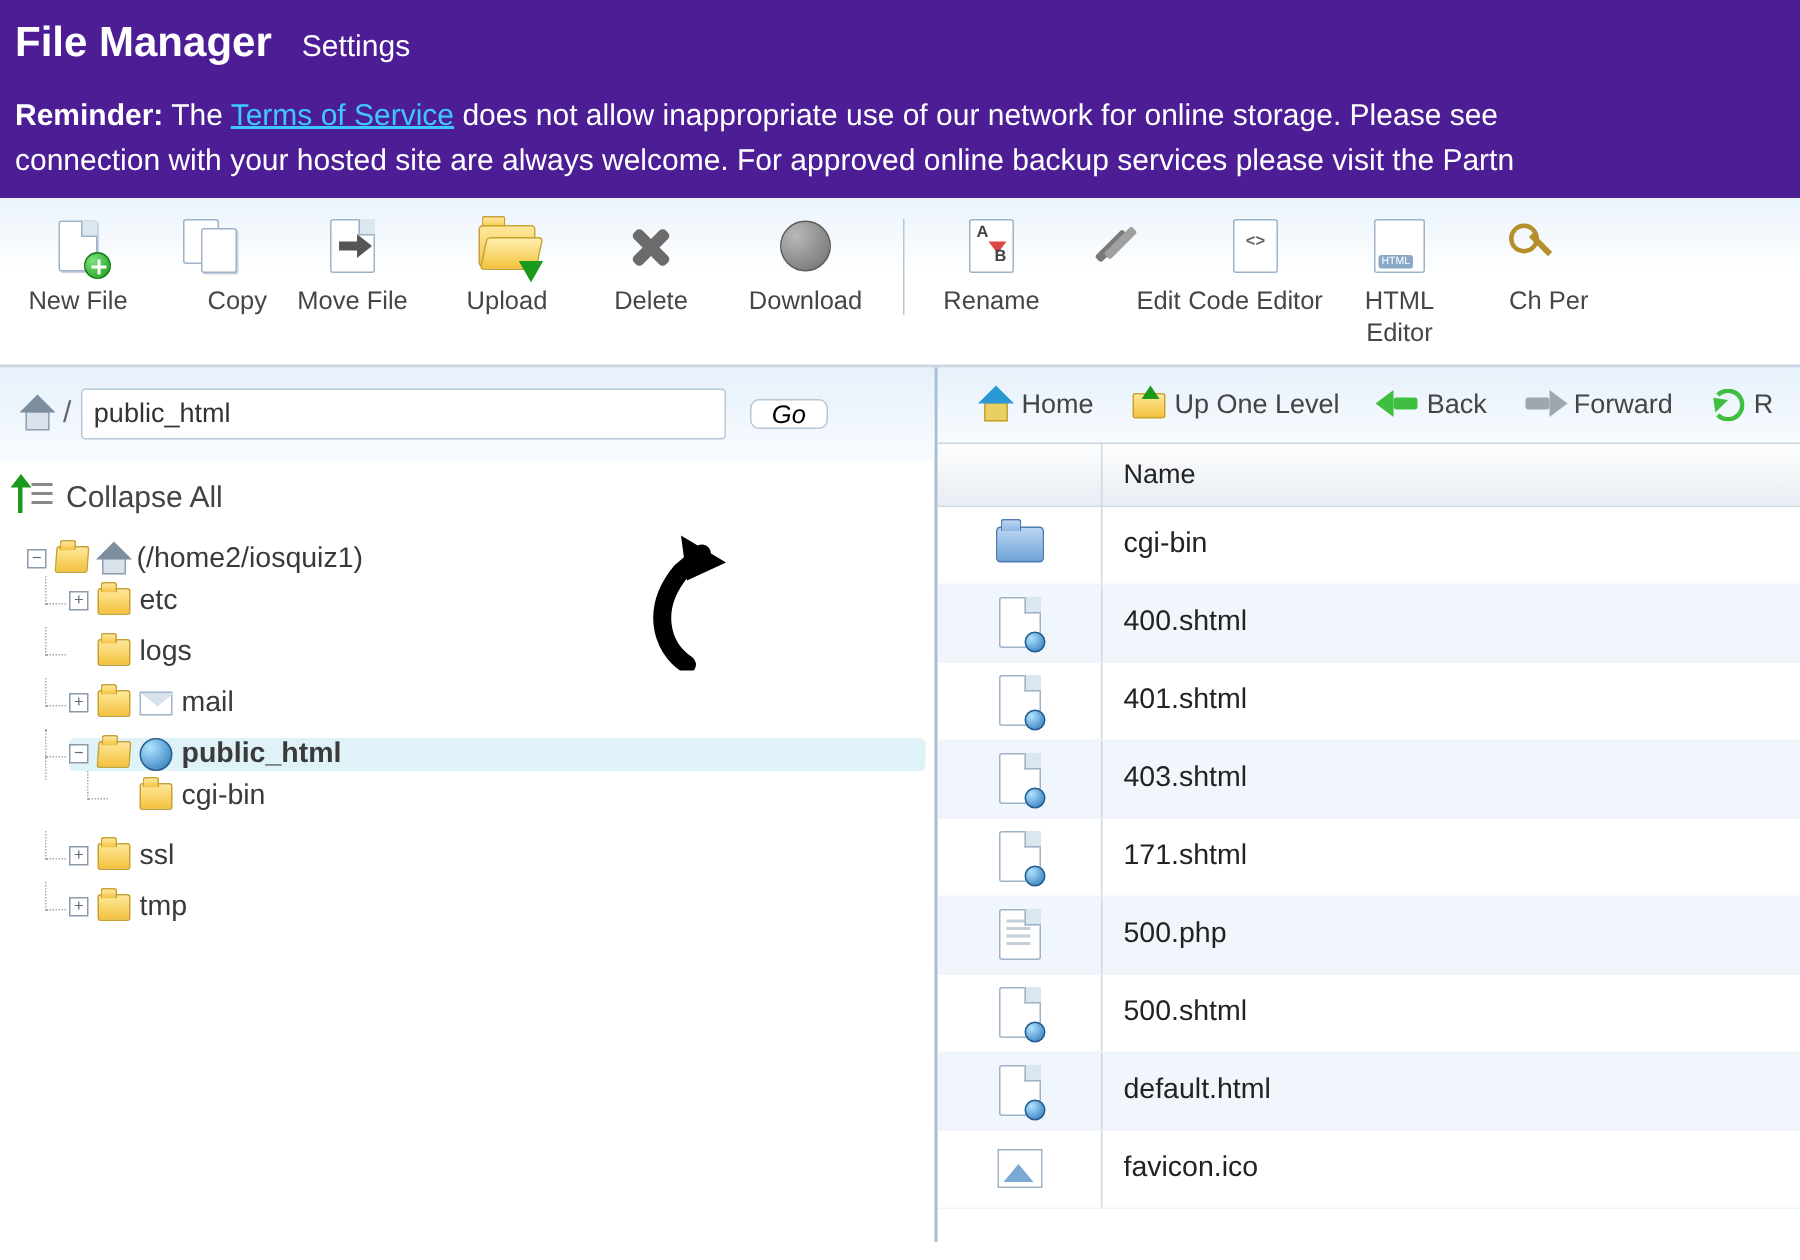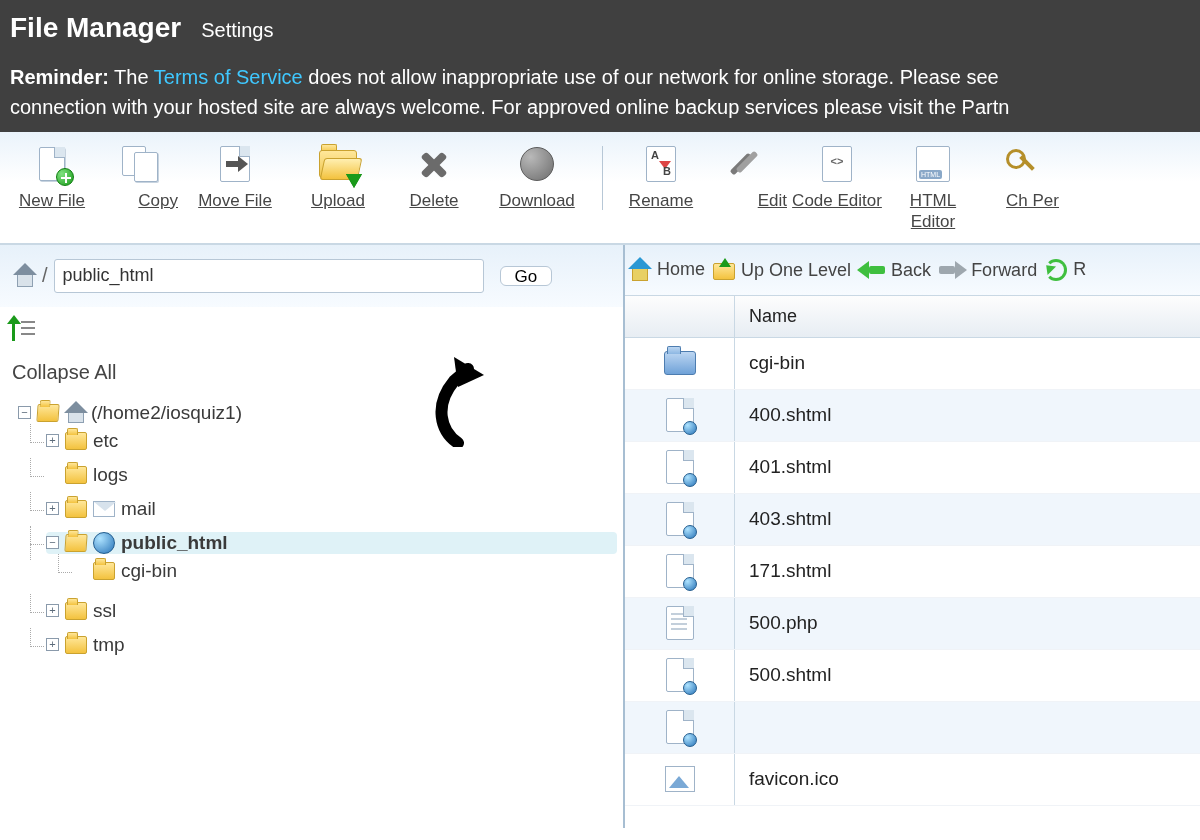--- a/index.html
+++ b/index.html
@@ -7,21 +7,21 @@
     font-family: Arial, Helvetica, sans-serif;
     font-size: 14px;
     color: #333;
     width: 1200px;
     height: 840px;
     overflow: hidden;
     background: #fff;
   }
   
   .header {
-    background: #404040;
+    background: #4c1d95;
     color: #fff;
     padding: 12px 22px 10px 10px;
   }
   .header-top {
     display: flex;
     align-items: baseline;
     gap: 20px;
     padding-bottom: 18px;
   }
   .app-title {
@@ -33,21 +33,21 @@
     font-size: 20px;
     cursor: pointer;
   }
   .reminder {
     font-size: 20px;
     line-height: 1.5;
     white-space: nowrap;
     overflow: hidden;
   }
   .reminder strong { font-weight: bold; }
-  .tos-link { color: #3fc8ff; }
+  .tos-link { color: #3fc8ff; text-decoration: underline; }
 
   
   .toolbar {
     background: linear-gradient(#eaf3fb, #ffffff 45%);
     border-bottom: 1px solid #c9d8e4;
     display: flex;
     align-items: flex-start;
     padding: 8px 4px 6px 4px;
     gap: 0;
     position: relative;
@@ -72,21 +72,21 @@
   }
   .tool .ticon {
     width: 40px;
     height: 40px;
     margin: 0 auto 6px auto;
     display: flex;
     align-items: center;
     justify-content: center;
     position: relative;
   }
-  .tool .tlabel { line-height: 1.25; text-decoration: underline; }
+  .tool .tlabel { line-height: 1.25; }
   .tool.narrow { width: 80px; text-align: right; }
   .tool.wide { width: 110px; }
 
   
   .icon-page {
     width: 26px; height: 34px; background: #fff; border: 1px solid #9fb3c8; border-radius: 2px;
     box-shadow: 1px 1px 0 #c7d3df;
     position: relative;
   }
   .icon-page::after { content:""; position:absolute; right:-1px; top:-1px; width:10px; height:10px; background:#dbe6ef; border-left:1px solid #9fb3c8; border-bottom:1px solid #9fb3c8;}
@@ -219,28 +219,28 @@
   }
   .go-btn {
     margin-left: 10px;
     height: 20px;
     padding: 0 14px;
     border: 1px solid #b7c7d6;
     border-radius: 6px;
     background: #fff;
     font-size: 17px;
     cursor: pointer;
+    font-style: italic;
   }
 
   .collapse-all {
-    display: flex; gap: 20px;
+    display: flex; align-items: center; gap: 8px;
     padding: 14px 10px 8px 12px;
     font-size: 20px; color: #444;
     cursor: pointer;
-    flex-direction: column;
   }
   .collapse-all .ic {
     width: 24px; height: 20px; position:relative;
     border-left:3px solid #1a9a1a;
   }
   .collapse-all .ic::before { content:""; position:absolute; left:-8px; top:-6px; width:0;height:0; border-left:7px solid transparent; border-right:7px solid transparent; border-bottom:9px solid #1a9a1a;}
   .collapse-all .ic::after { content:""; position:absolute; left:6px; top:0; width:14px;height:2px;background:#888; box-shadow:0 6px 0 #888, 0 12px 0 #888;}
 
   .tree {
     padding: 4px 6px 10px 14px;
@@ -290,22 +290,22 @@
     width:22px;height:22px;border-radius:50%;
     background:radial-gradient(circle at 30% 28%,#aee3ff,#2974b8);border:1px solid #235d8f;flex-shrink:0;
   }
   .mail-sm {
     width:22px;height:16px;background:#fff;border:1px solid #9fb3c8;position:relative;flex-shrink:0;
   }
   .mail-sm::before{content:"";position:absolute;left:0;top:0;width:0;height:0;border-left:11px solid transparent;border-right:11px solid transparent;border-top:9px solid #d7e2ec;}
 
   
   .navbar {
-    display:flex; align-items:flex-end; gap:0;
-    padding: 14px 0;
+    display:flex; align-items:flex-start; gap:18px;
+    padding: 14px 24px;
     background: linear-gradient(#e7f1fa,#f7fbff);
     border-bottom: 1px solid #c9d8e4;
     white-space: nowrap;
     overflow: hidden;
   }
   .nav-item { display:flex; align-items:center; gap:6px; font-size:18px; color:#444; cursor:pointer; padding:0 4px;}
   .nav-home-ic { width:22px;height:22px;position:relative;}
   .nav-home-ic::before{content:"";position:absolute;left:3px;bottom:0;width:14px;height:11px;background:#e8d064;border:1px solid #caa22f;}
   .nav-home-ic::after{content:"";position:absolute;left:-1px;top:-2px;width:0;height:0;border-left:12px solid transparent;border-right:12px solid transparent;border-bottom:12px solid #2a98d4;}
   .nav-up-ic { width:22px;height:20px; position:relative;}
@@ -612,20 +612,21 @@
             </div>
           </div>
         <div class="col-name">500.shtml</div>
       </div>
       <div class="row">
         <div class="col-icon">
             <div class="file-ic">
               <div class="glb"></div>
             </div>
           </div>
+        <div class="col-name">default.html</div>
       </div>
       <div class="row">
         <div class="col-icon">
             <div class="img-ic"></div>
           </div>
         <div class="col-name">favicon.ico</div>
       </div>
     </div>
   </div>
 </div>

